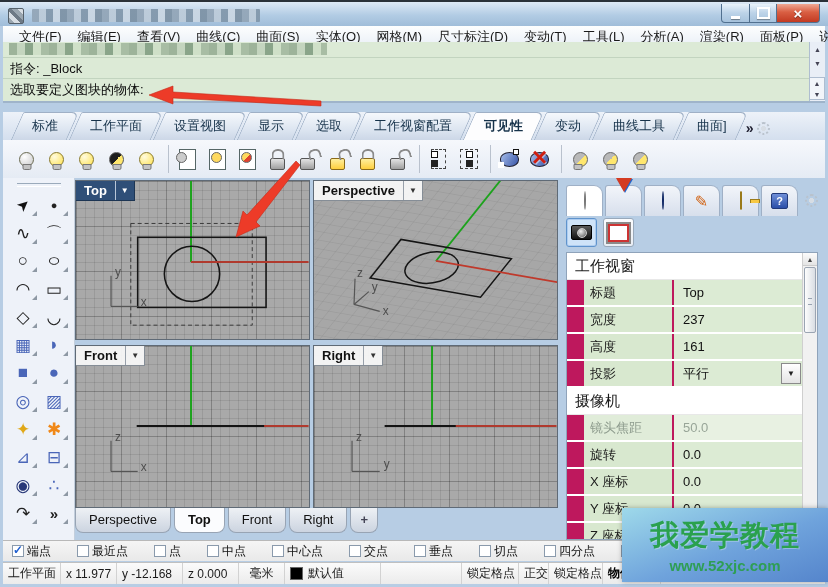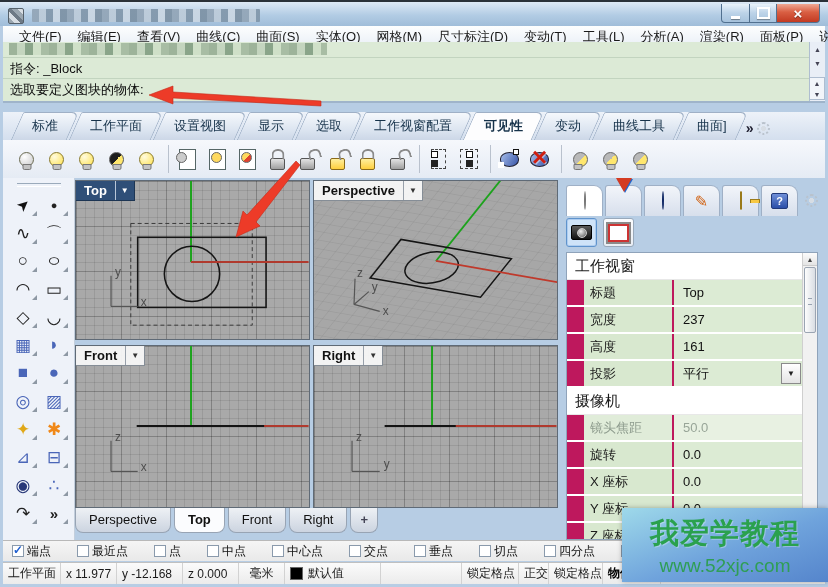--- a/index.html
+++ b/index.html
@@ -159,21 +159,21 @@
   .w58{width:58px}.w56{width:56px}.w66{width:66px}.w46{width:46px;justify-content:center}.w96{width:96px}.w30{width:30px}.w54{width:54px}
   .gap{margin-left:80px;border-left:1px solid #d2d2d2}
   .bold{font-weight:bold;color:#000}
   .swatch::before{content:"";width:11px;height:11px;background:#000;border:1px solid #666;margin-right:5px;flex:0 0 auto}
 
   
   .watermark{position:absolute;left:622px;top:508px;width:206px;height:74px;z-index:50;
     background:linear-gradient(160deg,#9ed9ea,#6fa3dc 55%,#5585cc);box-shadow:0 0 5px rgba(0,0,0,.3);
     display:flex;flex-direction:column;align-items:center;justify-content:center;gap:1px}
   .wm1{font-size:29px;font-weight:bold;color:#2aa14e;letter-spacing:1px;text-shadow:1px 1px 0 rgba(255,255,255,.3)}
-  .wm2{font-size:19px;font-weight:normal;color:#2f9e55}
+  .wm2{font-size:15px;font-weight:bold;color:#2f9e55}
 
   
   .arrows{position:absolute;inset:0;width:828px;height:587px;z-index:60;pointer-events:none}
 </style>
 </head>
 <body>
 
 <div class="screen">
 
   <div class="titlebar">

